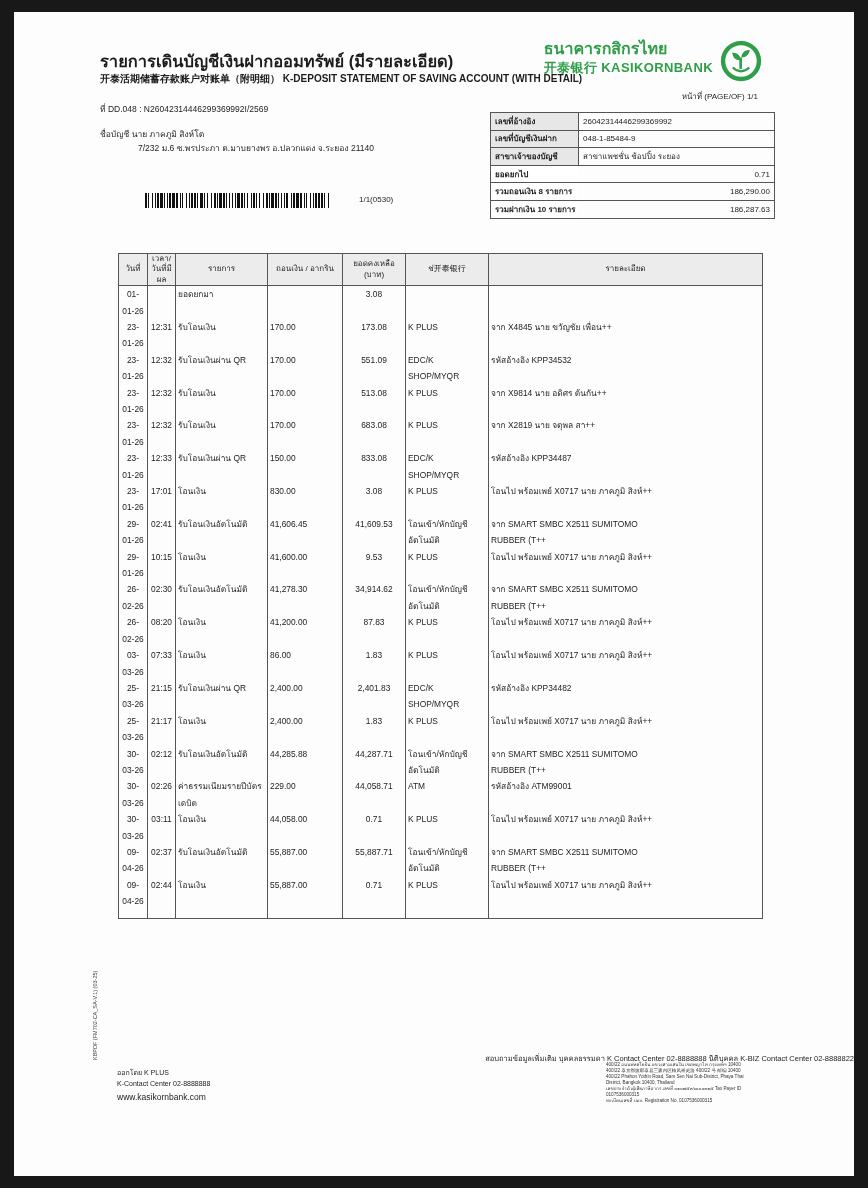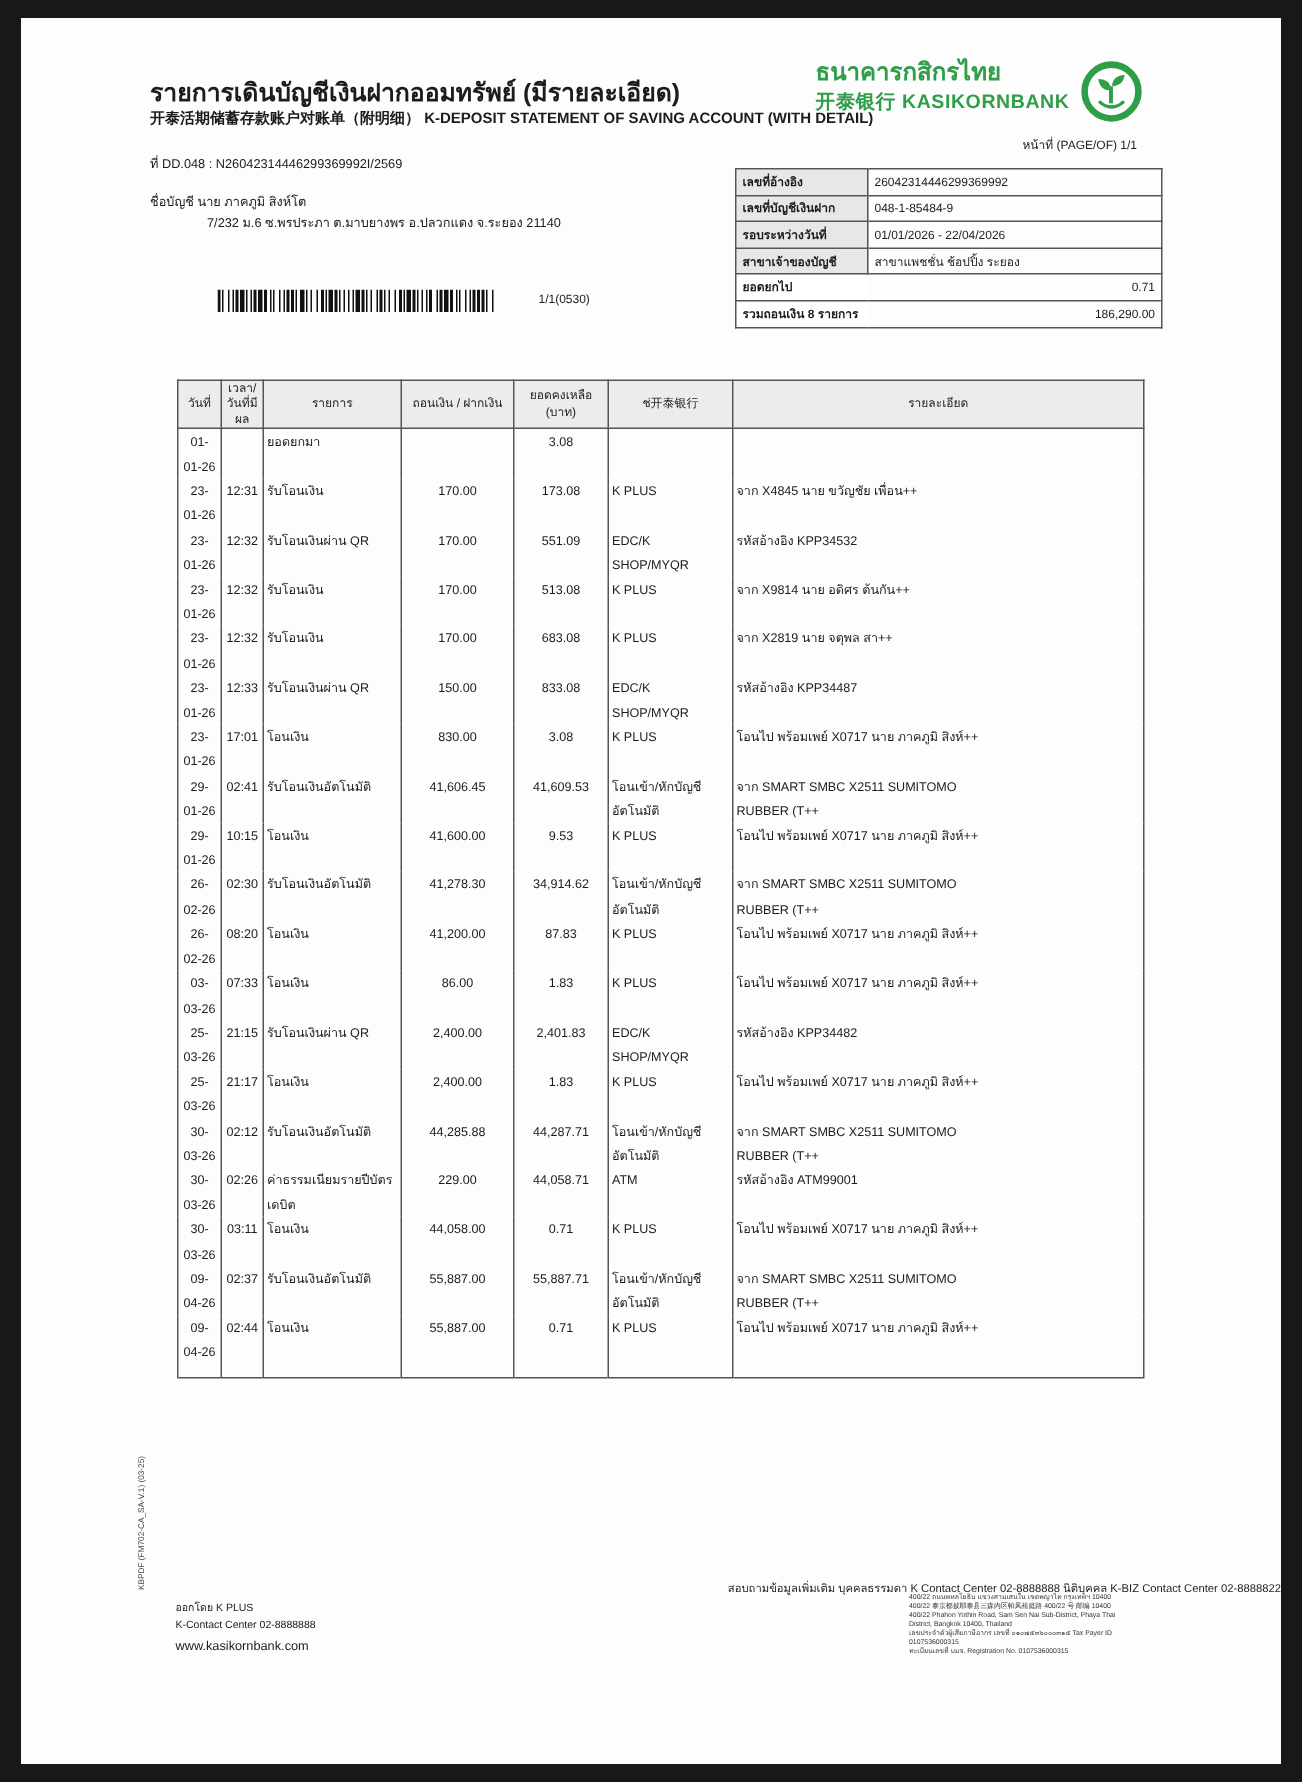--- a/index.html
+++ b/index.html
@@ -30,21 +30,21 @@
   .bc-cap  { position:absolute; left:345px; top:183px; font-size:8px; }
 
   .txn { position:absolute; left:104px; top:241px; width:644px; font-size:8.4px; table-layout:fixed;
          border:1px solid var(--line); }
   .txn th { background:#ececec; border:1px solid var(--line); font-weight:normal; font-size:8px;
             height:30px; padding:0 1px; line-height:1.3; vertical-align:middle; }
   .txn td { border-left:1px solid var(--line); border-right:1px solid var(--line);
             padding:0 2px; line-height:16.4px; vertical-align:top; }
   .txn tbody tr:last-child td { padding-bottom:8px; }
   .c { text-align:center; }
-  .amt { text-align:center; padding-right:14px; }
+  .amt { text-align:left; padding-right:14px; }
   .bal { text-align:center; padding-right:5px; }
   .detail { white-space:pre-line; }
 
   .side-code { position:absolute; left:78px; top:1048px; transform:rotate(-90deg); transform-origin:0 0;
                font-size:5.5px; color:#444; white-space:nowrap; }
   .contact-line { position:absolute; left:0; right:0; top:1040px; text-align:right; font-size:7.5px; }
   .issued { position:absolute; left:103px; top:1056px; font-size:7px; line-height:1.55; }
   .issued .website { font-size:8.5px; margin-top:1px; }
   .addr-block { position:absolute; right:94px; top:1050px; width:154px; font-size:4.6px; line-height:1.3; color:#333; }
 </style>
@@ -79,34 +79,34 @@
     <tbody>
         <tr>
     <td class="il">เลขที่อ้างอิง</td>
     <td>26042314446299369992</td>
   </tr>
         <tr>
     <td class="il">เลขที่บัญชีเงินฝาก</td>
     <td>048-1-85484-9</td>
   </tr>
         <tr>
-    <td class="il">รอบระหว่างวันที่</td>
-    <td>01/01/2026 - 22/04/2026</td>
-  </tr>
-        <tr>
     <td class="il">สาขาเจ้าของบัญชี</td>
     <td>สาขาแพชชั่น ช้อปปิ้ง ระยอง</td>
   </tr>
         <tr>
     <td class="sl">ยอดยกไป</td>
     <td class="sv">0.71</td>
   </tr>
         <tr>
     <td class="sl">รวมถอนเงิน 8 รายการ</td>
     <td class="sv">186,290.00</td>
+  </tr>
+        <tr>
+    <td class="sl">รวมฝากเงิน 10 รายการ</td>
+    <td class="sv">186,287.63</td>
   </tr>
       </tbody>
   </table>
 
   <div class="barcode"><span style="display: inline-block; height: 15px; width: 2px; background: rgb(17, 17, 17);"></span><span style="display: inline-block; height: 15px; width: 1px;"></span><span style="display: inline-block; height: 15px; width: 1px; background: rgb(17, 17, 17);"></span><span style="display: inline-block; height: 15px; width: 3px;"></span><span style="display: inline-block; height: 15px; width: 1px; background: rgb(17, 17, 17);"></span><span style="display: inline-block; height: 15px; width: 2px;"></span><span style="display: inline-block; height: 15px; width: 1px; background: rgb(17, 17, 17);"></span><span style="display: inline-block; height: 15px; width: 1px;"></span><span style="display: inline-block; height: 15px; width: 2px; background: rgb(17, 17, 17);"></span><span style="display: inline-block; height: 15px; width: 1px;"></span><span style="display: inline-block; height: 15px; width: 3px; background: rgb(17, 17, 17);"></span><span style="display: inline-block; height: 15px; width: 1px;"></span><span style="display: inline-block; height: 15px; width: 1px; background: rgb(17, 17, 17);"></span><span style="display: inline-block; height: 15px; width: 2px;"></span><span style="display: inline-block; height: 15px; width: 1px; background: rgb(17, 17, 17);"></span><span style="display: inline-block; height: 15px; width: 1px;"></span><span style="display: inline-block; height: 15px; width: 2px; background: rgb(17, 17, 17);"></span><span style="display: inline-block; height: 15px; width: 1px;"></span><span style="display: inline-block; height: 15px; width: 3px; background: rgb(17, 17, 17);"></span><span style="display: inline-block; height: 15px; width: 1px;"></span><span style="display: inline-block; height: 15px; width: 2px; background: rgb(17, 17, 17);"></span><span style="display: inline-block; height: 15px; width: 2px;"></span><span style="display: inline-block; height: 15px; width: 1px; background: rgb(17, 17, 17);"></span><span style="display: inline-block; height: 15px; width: 1px;"></span><span style="display: inline-block; height: 15px; width: 1px; background: rgb(17, 17, 17);"></span><span style="display: inline-block; height: 15px; width: 3px;"></span><span style="display: inline-block; height: 15px; width: 1px; background: rgb(17, 17, 17);"></span><span style="display: inline-block; height: 15px; width: 2px;"></span><span style="display: inline-block; height: 15px; width: 1px; background: rgb(17, 17, 17);"></span><span style="display: inline-block; height: 15px; width: 1px;"></span><span style="display: inline-block; height: 15px; width: 2px; background: rgb(17, 17, 17);"></span><span style="display: inline-block; height: 15px; width: 1px;"></span><span style="display: inline-block; height: 15px; width: 2px; background: rgb(17, 17, 17);"></span><span style="display: inline-block; height: 15px; width: 1px;"></span><span style="display: inline-block; height: 15px; width: 1px; background: rgb(17, 17, 17);"></span><span style="display: inline-block; height: 15px; width: 2px;"></span><span style="display: inline-block; height: 15px; width: 3px; background: rgb(17, 17, 17);"></span><span style="display: inline-block; height: 15px; width: 1px;"></span><span style="display: inline-block; height: 15px; width: 1px; background: rgb(17, 17, 17);"></span><span style="display: inline-block; height: 15px; width: 2px;"></span><span style="display: inline-block; height: 15px; width: 1px; background: rgb(17, 17, 17);"></span><span style="display: inline-block; height: 15px; width: 3px;"></span><span style="display: inline-block; height: 15px; width: 1px; background: rgb(17, 17, 17);"></span><span style="display: inline-block; height: 15px; width: 2px;"></span><span style="display: inline-block; height: 15px; width: 2px; background: rgb(17, 17, 17);"></span><span style="display: inline-block; height: 15px; width: 1px;"></span><span style="display: inline-block; height: 15px; width: 1px; background: rgb(17, 17, 17);"></span><span style="display: inline-block; height: 15px; width: 1px;"></span><span style="display: inline-block; height: 15px; width: 3px; background: rgb(17, 17, 17);"></span><span style="display: inline-block; height: 15px; width: 1px;"></span><span style="display: inline-block; height: 15px; width: 2px; background: rgb(17, 17, 17);"></span><span style="display: inline-block; height: 15px; width: 1px;"></span><span style="display: inline-block; height: 15px; width: 1px; background: rgb(17, 17, 17);"></span><span style="display: inline-block; height: 15px; width: 2px;"></span><span style="display: inline-block; height: 15px; width: 1px; background: rgb(17, 17, 17);"></span><span style="display: inline-block; height: 15px; width: 2px;"></span><span style="display: inline-block; height: 15px; width: 1px; background: rgb(17, 17, 17);"></span><span style="display: inline-block; height: 15px; width: 2px;"></span><span style="display: inline-block; height: 15px; width: 1px; background: rgb(17, 17, 17);"></span><span style="display: inline-block; height: 15px; width: 1px;"></span><span style="display: inline-block; height: 15px; width: 3px; background: rgb(17, 17, 17);"></span><span style="display: inline-block; height: 15px; width: 1px;"></span><span style="display: inline-block; height: 15px; width: 2px; background: rgb(17, 17, 17);"></span><span style="display: inline-block; height: 15px; width: 1px;"></span><span style="display: inline-block; height: 15px; width: 1px; background: rgb(17, 17, 17);"></span><span style="display: inline-block; height: 15px; width: 2px;"></span><span style="display: inline-block; height: 15px; width: 1px; background: rgb(17, 17, 17);"></span><span style="display: inline-block; height: 15px; width: 3px;"></span><span style="display: inline-block; height: 15px; width: 1px; background: rgb(17, 17, 17);"></span><span style="display: inline-block; height: 15px; width: 1px;"></span><span style="display: inline-block; height: 15px; width: 2px; background: rgb(17, 17, 17);"></span><span style="display: inline-block; height: 15px; width: 1px;"></span><span style="display: inline-block; height: 15px; width: 1px; background: rgb(17, 17, 17);"></span><span style="display: inline-block; height: 15px; width: 2px;"></span><span style="display: inline-block; height: 15px; width: 1px; background: rgb(17, 17, 17);"></span><span style="display: inline-block; height: 15px; width: 3px;"></span><span style="display: inline-block; height: 15px; width: 1px; background: rgb(17, 17, 17);"></span><span style="display: inline-block; height: 15px; width: 2px;"></span><span style="display: inline-block; height: 15px; width: 2px; background: rgb(17, 17, 17);"></span><span style="display: inline-block; height: 15px; width: 1px;"></span><span style="display: inline-block; height: 15px; width: 1px; background: rgb(17, 17, 17);"></span><span style="display: inline-block; height: 15px; width: 1px;"></span><span style="display: inline-block; height: 15px; width: 3px; background: rgb(17, 17, 17);"></span><span style="display: inline-block; height: 15px; width: 1px;"></span><span style="display: inline-block; height: 15px; width: 2px; background: rgb(17, 17, 17);"></span><span style="display: inline-block; height: 15px; width: 1px;"></span><span style="display: inline-block; height: 15px; width: 1px; background: rgb(17, 17, 17);"></span><span style="display: inline-block; height: 15px; width: 2px;"></span><span style="display: inline-block; height: 15px; width: 1px; background: rgb(17, 17, 17);"></span><span style="display: inline-block; height: 15px; width: 2px;"></span><span style="display: inline-block; height: 15px; width: 1px; background: rgb(17, 17, 17);"></span><span style="display: inline-block; height: 15px; width: 1px;"></span><span style="display: inline-block; height: 15px; width: 2px; background: rgb(17, 17, 17);"></span><span style="display: inline-block; height: 15px; width: 3px;"></span><span style="display: inline-block; height: 15px; width: 1px; background: rgb(17, 17, 17);"></span><span style="display: inline-block; height: 15px; width: 1px;"></span><span style="display: inline-block; height: 15px; width: 2px; background: rgb(17, 17, 17);"></span><span style="display: inline-block; height: 15px; width: 1px;"></span><span style="display: inline-block; height: 15px; width: 3px; background: rgb(17, 17, 17);"></span><span style="display: inline-block; height: 15px; width: 1px;"></span><span style="display: inline-block; height: 15px; width: 2px; background: rgb(17, 17, 17);"></span><span style="display: inline-block; height: 15px; width: 2px;"></span><span style="display: inline-block; height: 15px; width: 1px; background: rgb(17, 17, 17);"></span><span style="display: inline-block; height: 15px; width: 1px;"></span><span style="display: inline-block; height: 15px; width: 1px; background: rgb(17, 17, 17);"></span><span style="display: inline-block; height: 15px; width: 3px;"></span><span style="display: inline-block; height: 15px; width: 1px; background: rgb(17, 17, 17);"></span><span style="display: inline-block; height: 15px; width: 2px;"></span><span style="display: inline-block; height: 15px; width: 1px; background: rgb(17, 17, 17);"></span><span style="display: inline-block; height: 15px; width: 1px;"></span><span style="display: inline-block; height: 15px; width: 2px; background: rgb(17, 17, 17);"></span><span style="display: inline-block; height: 15px; width: 1px;"></span><span style="display: inline-block; height: 15px; width: 2px; background: rgb(17, 17, 17);"></span><span style="display: inline-block; height: 15px; width: 1px;"></span><span style="display: inline-block; height: 15px; width: 2px; background: rgb(17, 17, 17);"></span><span style="display: inline-block; height: 15px; width: 1px;"></span><span style="display: inline-block; height: 15px; width: 1px; background: rgb(17, 17, 17);"></span><span style="display: inline-block; height: 15px; width: 3px;"></span><span style="display: inline-block; height: 15px; width: 1px; background: rgb(17, 17, 17);"></span><span style="display: inline-block; height: 15px; width: 2px;"></span></div>
   <div class="bc-cap">1/1(0530)</div>
 
   <table class="txn">
     <colgroup>
       <col style="width:29px">
@@ -115,21 +115,21 @@
         <col style="width:75px">
       <col style="width:63px">
         <col style="width:83px">
         <col style="width:274px">
     </colgroup>
     <thead>
       <tr>
         <th>วันที่</th>
         <th><span>เวลา/</span><br><span>วันที่มีผล</span></th>
         <th>รายการ</th>
-        <th>ถอนเงิน / ฝากเงิน</th>
+        <th>ถอนเงิน / อากริน</th>
         <th><span>ยอดคงเหลือ</span><br><span>(บาท)</span></th>
         <th>ช่开泰银行</th>
         <th>รายละเอียด</th>
       </tr>
     </thead>
     <tbody>
         <tr>
     <td class="c">01-01-26</td>
     <td class="c"></td>
     <td>ยอดยกมา</td>

